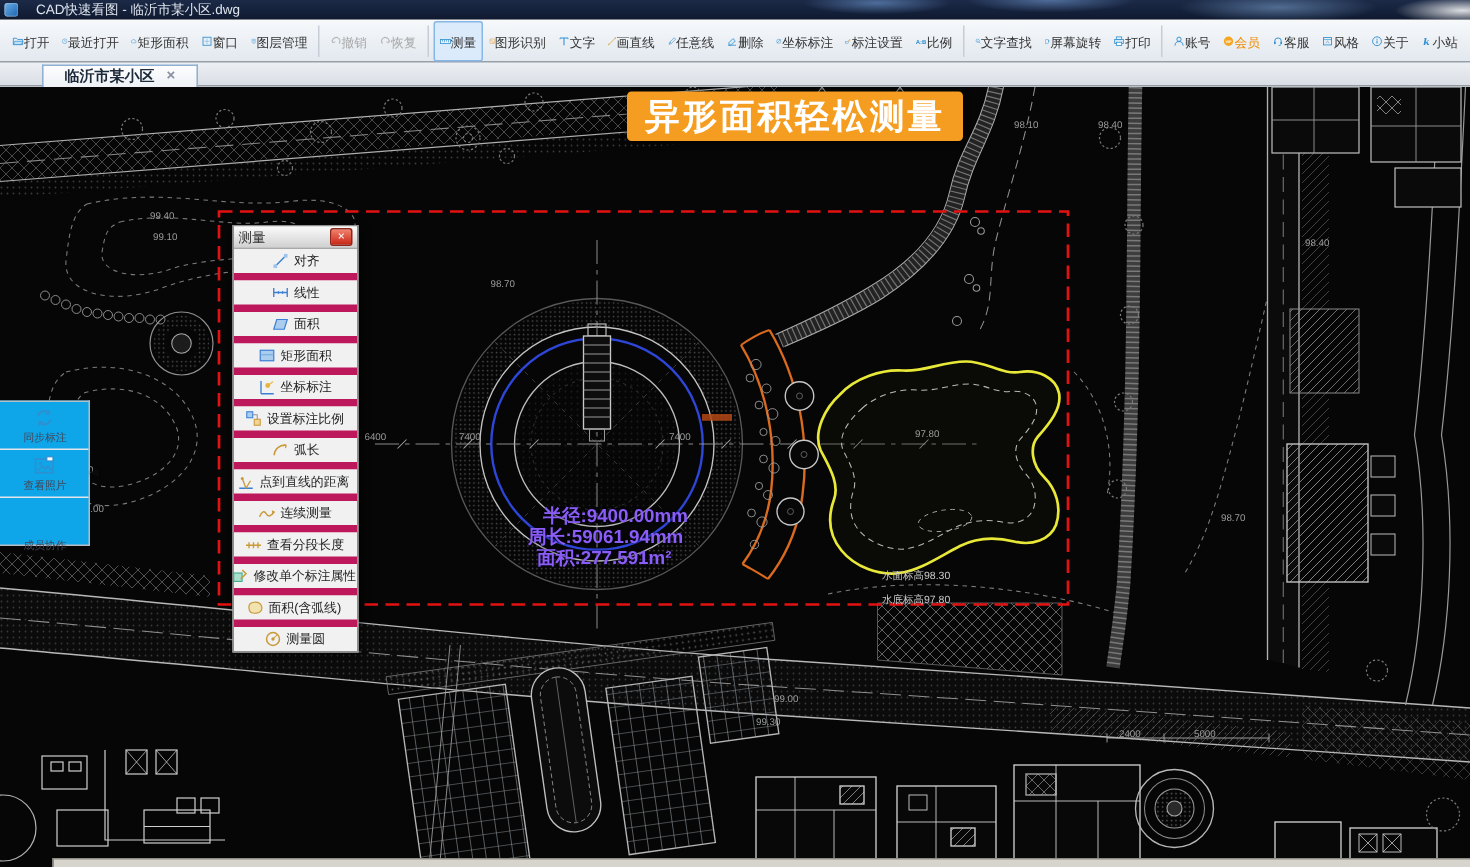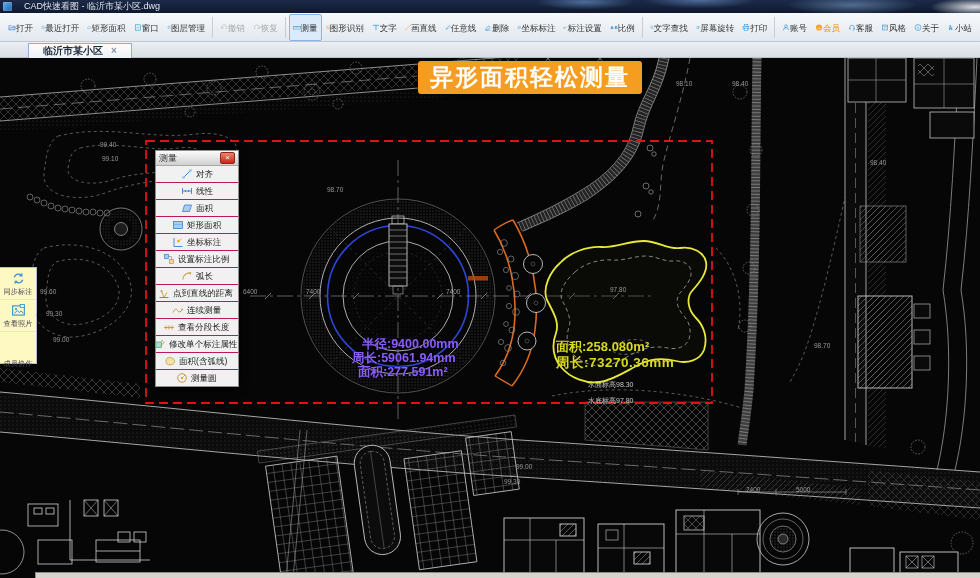--- a/index.html
+++ b/index.html
@@ -52,26 +52,26 @@
   .elev{position:absolute;font-size:6.5px;color:#9b9b9b;pointer-events:none;white-space:nowrap;}
   
   .mpanel{position:absolute;left:155px;top:150px;width:84px;background:#ececec;
     border:1px solid #8f8f8f;box-shadow:2px 3px 6px rgba(0,0,0,.6);box-sizing:border-box;}
   .mp-title{height:14px;background:linear-gradient(#fbfbfb,#d0d0d0);display:flex;align-items:center;
     padding:0 3px;font-size:9px;color:#333;border-bottom:1px solid #a8a8a8;}
   .mp-close{margin-left:auto;width:13px;height:10px;background:linear-gradient(#f0826e,#c92617);
     border:1px solid #8f2418;border-radius:2px;color:#fff;font-size:8px;line-height:9px;
     text-align:center;cursor:default;}
   .mp-row{height:16px;display:flex;align-items:center;justify-content:center;gap:3px;
-    background:#f1f1f1;border-bottom:1px solid #be185d;padding:0 1px;cursor:default;}
+    background:#f1f1f1;border-bottom:5px solid #be185d;padding:0 1px;cursor:default;}
   .mp-row:last-child{border-bottom:none;}
   .mp-row svg{width:12px;height:12px;flex:none;}
   .mp-row .lbl{font-size:9px;color:#222;white-space:nowrap;transform:scale(.95);transform-origin:left center;}
   
-  .sbar{position:absolute;left:0;top:267px;width:37px;background:#fef9c3;
+  .sbar{position:absolute;left:0;top:267px;width:60px;background:#0ea5e9;
     border:1px solid #b6bdc5;border-left:none;box-sizing:border-box;}
   .sb-item{height:31px;display:flex;flex-direction:column;align-items:center;justify-content:center;
     border-bottom:1px solid #e2e6ea;cursor:default;}
   .sb-item:last-child{border-bottom:none;gap:31px;}
   .sb-item svg{width:15px;height:15px;}
   .sb-item .lbl{font-size:8px;color:#445;white-space:nowrap;transform:scale(.9);}
   .sb-arrow{position:absolute;right:-7px;top:42px;font-size:8px;color:#0a0a0a;
     text-shadow:0 0 2px #000;}
   
   .statusbar{position:absolute;left:35px;right:0;bottom:0;height:6px;background:#d7d4ce;
@@ -528,24 +528,20 @@
       </g>
 
       <rect x="146" y="141" width="566" height="262" fill="none" stroke="#e31212" stroke-width="1.8" stroke-dasharray="9 5"></rect>
     </svg>
 
     <div class="ov blue-measure">
       <div class="l1">半径:9400.00mm</div>
       <div class="l2">周长:59061.94mm</div>
       <div class="l3">面积:277.591m²</div>
     </div>
-    <div class="ov pond-measure">
-      <div class="l1">面积:258.080m²</div>
-      <div class="l2">周长:73270.36mm</div>
-    </div>
     <div class="ov pond-notes">
       <div>水面标高98.30</div>
       <div>水底标高97.80</div>
     </div>
     <div id="elevs">
         <span class="elev" style="left: 100px; top: 83px;">99.40</span>
         <span class="elev" style="left: 102px; top: 97px;">99.10</span>
         <span class="elev" style="left: 327px; top: 128px;">98.70</span>
         <span class="elev" style="left: 40px; top: 230px;">99.60</span>
         <span class="elev" style="left: 46px; top: 252px;">99.30</span>

